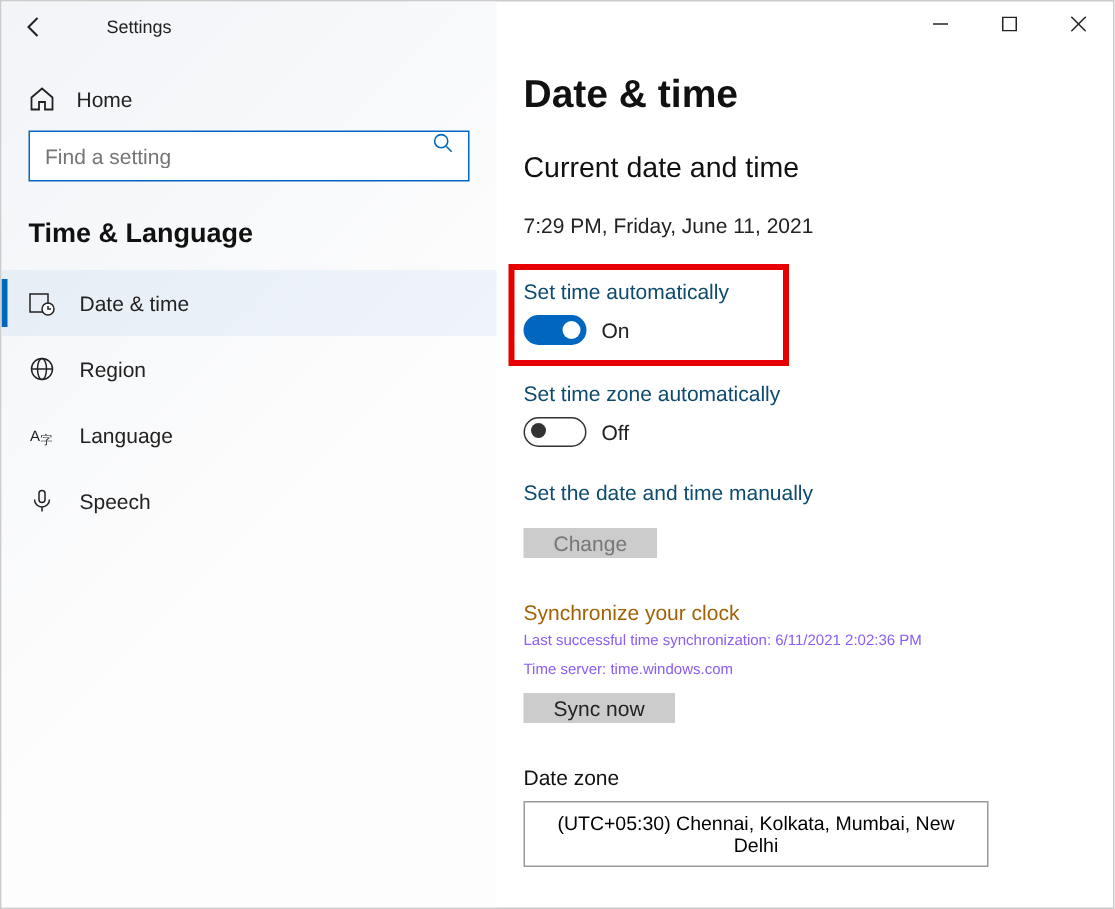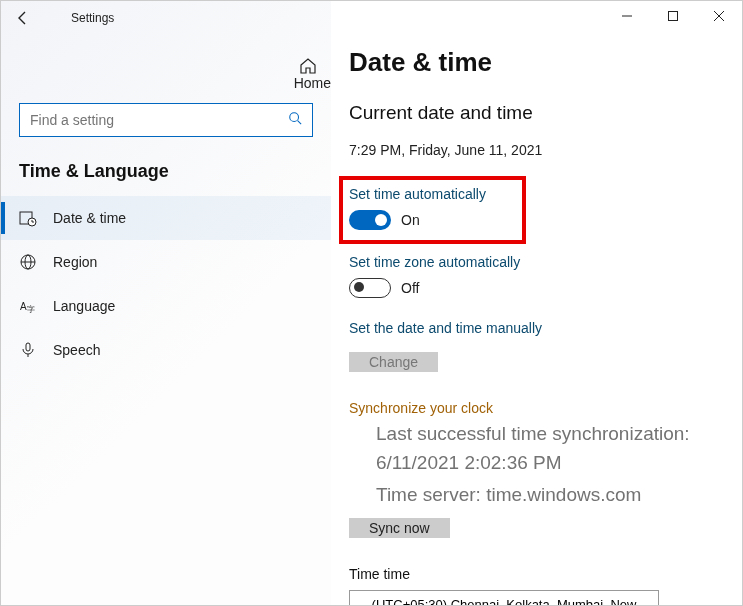--- a/index.html
+++ b/index.html
@@ -1,24 +1,24 @@
 <!DOCTYPE html>
 <html><head>
   <meta charset="utf-8">
   <style>
     * { margin: 0; padding: 0; box-sizing: border-box; font-family: "Segoe UI", Arial, sans-serif; }
     body { width: 743px; height: 606px; display: flex; background: #fff; overflow: hidden; border: 1px solid #ccc; }
     .sidebar { width: 330px; background: linear-gradient(135deg, #f2f4f8 0%, #fdfdfd 60%, #fdfdfd 100%); position: relative; }
     .titlebar { display: flex; align-items: center; height: 34px; padding-left: 14px; gap: 22px; }
     .back-arrow { width: 16px; height: 16px; margin-right: 18px; }
     .title { font-size: 12px; color: #222; }
-    .home-row { display: flex; align-items: flex-end; margin: 22px 0 12px 18px; cursor: default; flex-direction: column; }
+    .home-row { display: flex; align-items: center; margin: 22px 0 12px 18px; cursor: default; }
     .home-row .icon { width: 18px; height: 18px; margin-right: 14px; }
     .home-row .txt { font-size: 14px; color: #222; }
-    .search { margin: 8px 18px 0 18px; height: 34px; border: 1px solid #0067c0; background: #fff; display: flex; align-items: center; padding: 0 10px; }
+    .search { margin: 8px 18px 0 18px; height: 34px; border: 1px solid #0067c0; background: #fff; display: flex; padding: 0 10px; }
     .search input { border: none; outline: none; font-size: 14px; color: #999; width: 100%; background: transparent; }
     .search .sicon { color: #0067c0; }
     .section-title { font-weight: 600; font-size: 18px; margin: 24px 0 14px 18px; color: #111; }
     .nav-item { display: flex; align-items: center; height: 44px; padding-left: 18px; cursor: default; position: relative; }
     .nav-item .icon { width: 18px; height: 18px; margin-right: 16px; color: #333; }
     .nav-item .txt { font-size: 14px; color: #222; }
     .nav-item.active::before { content: ""; position: absolute; left: 0; top: 6px; bottom: 6px; width: 4px; background: #0067c0; }
     .nav-item.active { background: rgba(0,103,192,0.06); }
     .main { flex: 1; position: relative; padding: 0 12px 0 18px; overflow: hidden; }
     .winctrls { position: absolute; top: 0; right: 0; display: flex; }
@@ -31,21 +31,21 @@
     .highlight { border: 4px solid #e60000; padding: 6px 36px 10px 6px; margin-left: -10px; display: inline-block; margin-top: 18px; }
     .toggle-row { display: flex; align-items: center; }
     .toggle { width: 42px; height: 20px; border-radius: 10px; position: relative; margin-right: 10px; }
     .toggle.on { background: #0067c0; }
     .toggle.on .knob { position: absolute; width: 12px; height: 12px; background: #fff; border-radius: 50%; right: 4px; top: 4px; }
     .toggle.off { background: #fff; border: 1.5px solid #333; }
     .toggle.off .knob { position: absolute; width: 10px; height: 10px; background: #333; border-radius: 50%; left: 4px; top: 3px; }
     .state { font-size: 14px; color: #222; }
     .btn { display: inline-block; padding: 2px 20px; background: #ccc; font-size: 14px; color: #222; margin-top: 8px; }
     .btn.disabled { color: #777; }
-    .subgray { font-size: 19px; color: #737373; line-height: 1.5; margin-top: 4px; margin-left: 27px; }
+    .subgray { font-size: 10px; color: #8b5cf6; line-height: 1.5; margin-top: 4px; }
     .sync-h { font-size: 14px; color: #a16207; margin-top: 28px; }
     .tz-h { font-size: 14px; color: #111; margin-top: 28px; }
     .dropdown { border: 1px solid #999; padding: 6px 10px; font-size: 13px; width: 310px; margin-top: 8px; display: flex; justify-content: space-between; align-items: center; text-align: center; }
   </style>
 </head>
 <body>
 
 <div class="sidebar">
   <div class="titlebar">
     <span class="back-arrow">
@@ -168,17 +168,17 @@
   <div class="setting-block">
     <div class="setting-label">Set the date and time manually</div>
     <div class="btn disabled">Change</div>
   </div>
 
   <div class="sync-h">Synchronize your clock</div>
   <div class="subgray">Last successful time synchronization: 6/11/2021 2:02:36 PM</div>
   <div class="subgray">Time server: time.windows.com</div>
   <div class="btn">Sync now</div>
 
-  <div class="tz-h">Time time</div>
+  <div class="tz-h">Date zone</div>
   <div class="dropdown">
     <span>(UTC+05:30) Chennai, Kolkata, Mumbai, New Delhi</span>
   </div>
 </div>
 
 </body></html>

